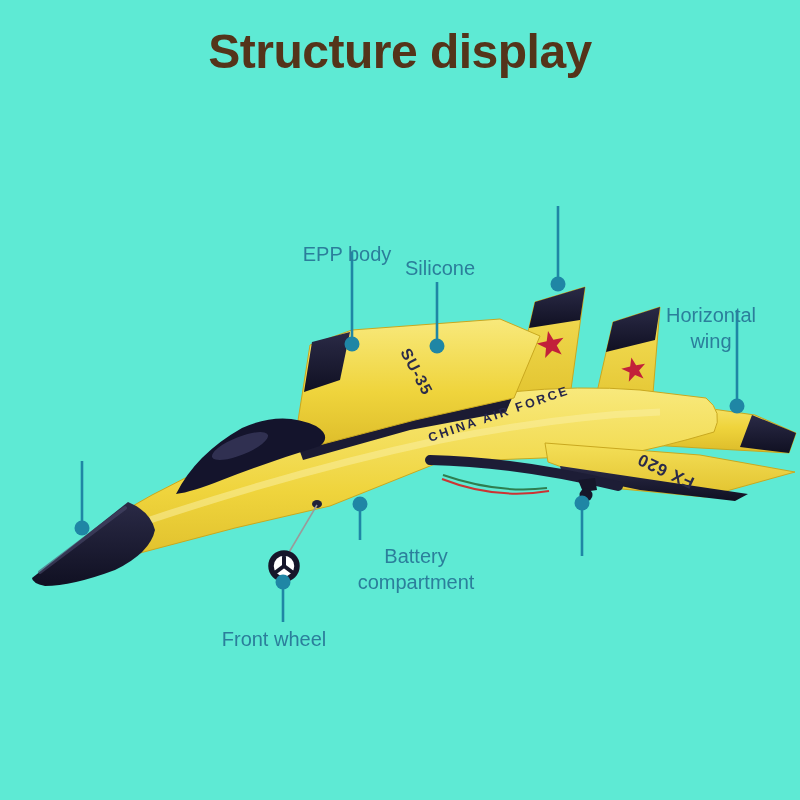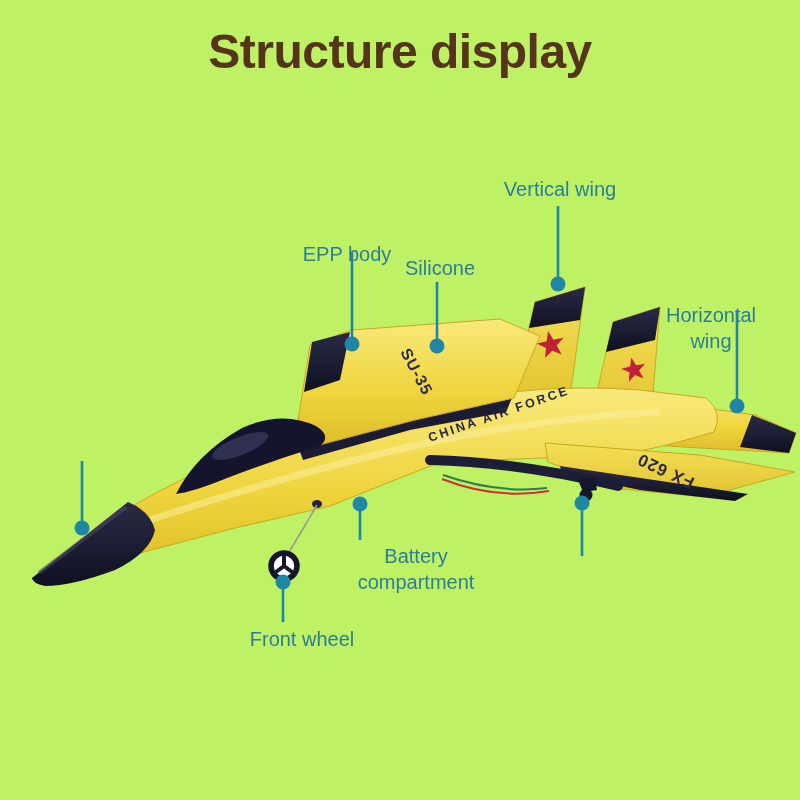--- a/index.html
+++ b/index.html
@@ -1,38 +1,38 @@
 <!DOCTYPE html>
 <html><head>
 <meta charset="utf-8">
 <style>
   html,body{margin:0;padding:0;background:#fff;}
   .stage{
-    position:relative;width:800px;height:800px;background:#bef264;
+    position:relative;width:800px;height:800px;background:#5eead4;
     font-family:"Liberation Sans",sans-serif;overflow:hidden;
   }
   .page-title{
     position:absolute;left:400px;top:24px;transform:translateX(-50%);
     font-size:48px;font-weight:700;letter-spacing:-0.5px;color:#54341a;
     white-space:nowrap;
   }
   .plane-svg{position:absolute;left:0;top:0;width:800px;height:800px;}
   .part-label{
     position:absolute;transform:translateX(-50%);
     font-size:20px;color:#2b7e9b;white-space:pre-line;text-align:center;
     line-height:1.3;
   }
   .lbl-vertical-wing{left:560px;top:176px;}
   .lbl-epp-body{left:347px;top:241px;}
   .lbl-propeller{left:440px;top:255px;}
   .lbl-horizontal-wing{left:711px;top:284px;margin-top:18px;}
   .lbl-silicone-head{left:87px;top:433px;}
   .lbl-battery{left:368px;top:543px;margin-left:48px;}
   .lbl-rear-wheel{left:581px;top:560px;}
-  .lbl-front-wheel{left:274px;top:626px;margin-left:28px;}
+  .lbl-front-wheel{left:274px;top:626px;}
 </style>
 </head>
 <body>
 
 <div class="stage">
 
   <div class="page-title">Structure display</div>
 
   <svg class="plane-svg" viewBox="0 0 800 800">
     <defs>
@@ -154,21 +154,20 @@
       <circle cx="352" cy="344" r="7.5"></circle>
       <circle cx="437" cy="346" r="7.5"></circle>
       <circle cx="737" cy="406" r="7.5"></circle>
       <circle cx="82" cy="528" r="7.5"></circle>
       <circle cx="360" cy="504" r="7.5"></circle>
       <circle cx="582" cy="503" r="7.5"></circle>
       <circle cx="283" cy="582" r="7.5"></circle>
     </g>
   </svg>
 
-  <div class="part-label lbl-vertical-wing">Vertical wing</div>
   <div class="part-label lbl-epp-body">EPP body</div>
   <div class="part-label lbl-propeller">Silicone</div>
   <div class="part-label lbl-horizontal-wing">Horizontal wing</div>
   <div class="part-label lbl-battery">Battery
 compartment</div>
   <div class="part-label lbl-front-wheel">Front wheel</div>
 
 </div>
 
 </body></html>

